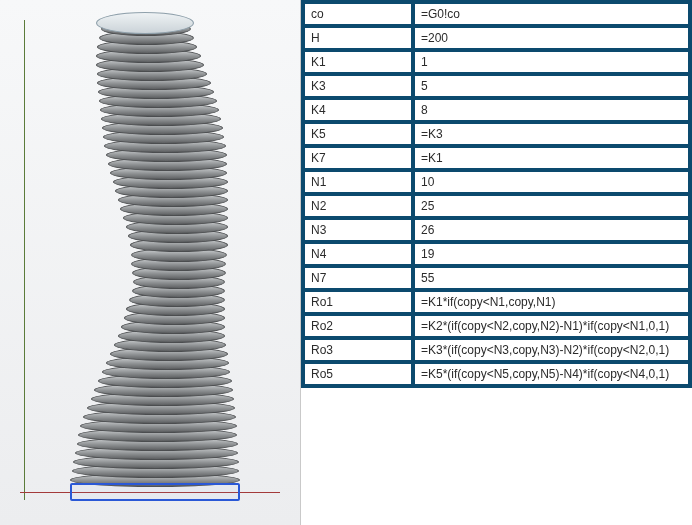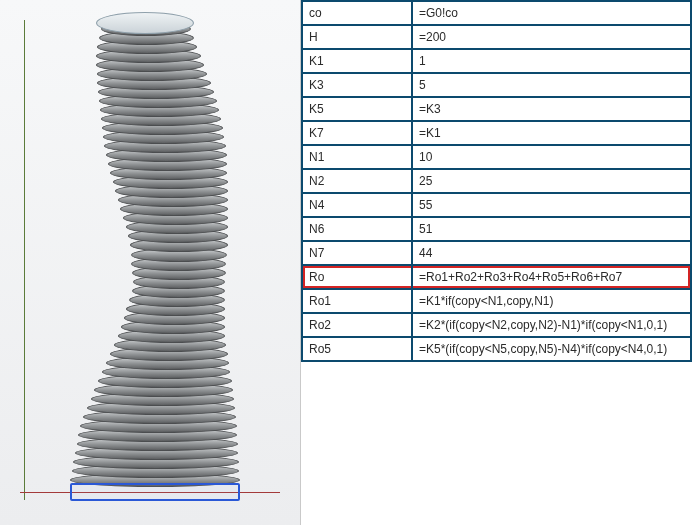--- a/index.html
+++ b/index.html
@@ -52,21 +52,21 @@
     border-left: 1px solid #c9c9c9;
   }
   table {
     border-collapse: collapse;
     width: 100%;
     table-layout: fixed;
     font-size: 12px;
     color: #2b2b2b;
   }
   td {
-    border: 2px solid #0c4a6e;
+    border: 4px solid #0c4a6e;
     padding: 0 6px;
     height: 24px;
     vertical-align: middle;
     white-space: nowrap;
     overflow: hidden; text-overflow: ellipsis;
     background: #fff;
   }
   col.name { width: 110px; }
   col.val  { }
   tr.hi td {
@@ -166,58 +166,62 @@
           </tr>
           <tr>
             <td>K1</td>
             <td>1</td>
           </tr>
           <tr>
             <td>K3</td>
             <td>5</td>
           </tr>
           <tr>
+            <td>K4</td>
+            <td>8</td>
+          </tr>
+          <tr>
             <td>K5</td>
             <td>=K3</td>
           </tr>
           <tr>
             <td>K7</td>
             <td>=K1</td>
           </tr>
           <tr>
             <td>N1</td>
             <td>10</td>
           </tr>
           <tr>
             <td>N2</td>
             <td>25</td>
           </tr>
           <tr>
+            <td>N3</td>
+            <td>26</td>
+          </tr>
+          <tr>
             <td>N4</td>
+            <td>19</td>
+          </tr>
+          <tr>
+            <td>N7</td>
             <td>55</td>
-          </tr>
-          <tr>
-            <td>N6</td>
-            <td>51</td>
-          </tr>
-          <tr>
-            <td>N7</td>
-            <td>44</td>
-          </tr>
-          <tr class="hi">
-            <td>Ro</td>
-            <td>=Ro1+Ro2+Ro3+Ro4+Ro5+Ro6+Ro7</td>
           </tr>
           <tr>
             <td>Ro1</td>
             <td>=K1*if(copy&lt;N1,copy,N1)</td>
           </tr>
           <tr>
             <td>Ro2</td>
             <td>=K2*(if(copy&lt;N2,copy,N2)-N1)*if(copy&lt;N1,0,1)</td>
+          </tr>
+          <tr>
+            <td>Ro3</td>
+            <td>=K3*(if(copy&lt;N3,copy,N3)-N2)*if(copy&lt;N2,0,1)</td>
           </tr>
           <tr>
             <td>Ro5</td>
             <td>=K5*(if(copy&lt;N5,copy,N5)-N4)*if(copy&lt;N4,0,1)</td>
           </tr>
         </tbody>
     </table>
     <div class="watermark"></div>
   </div>
 </div>

